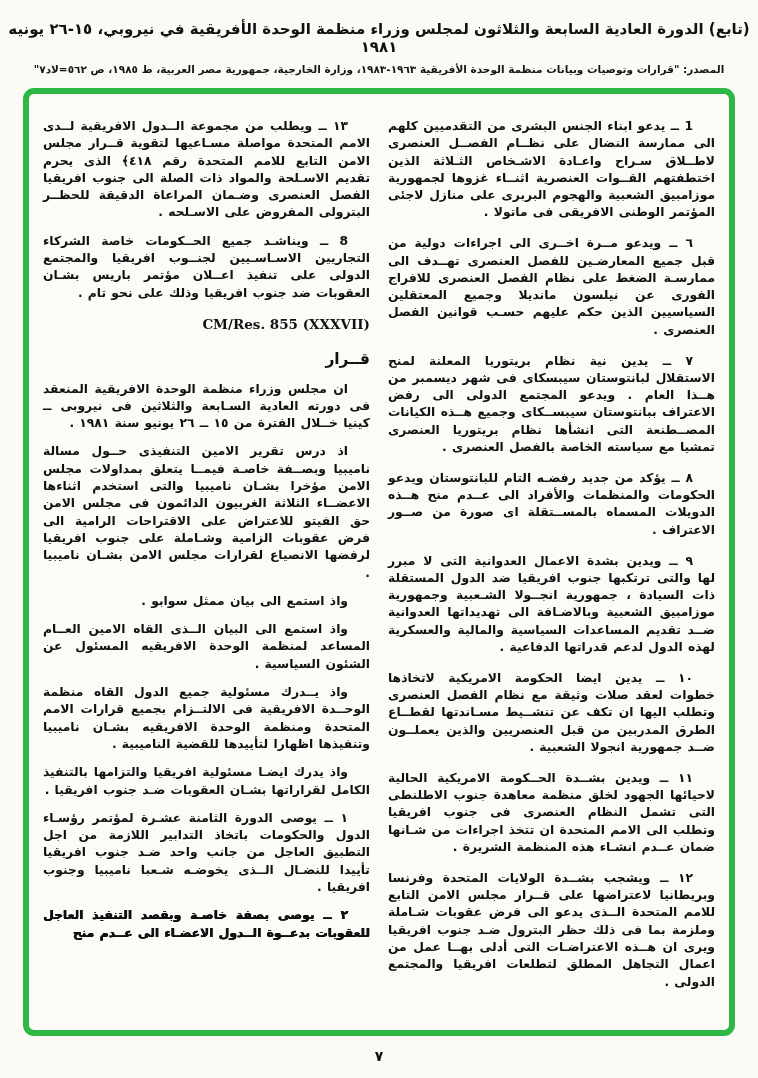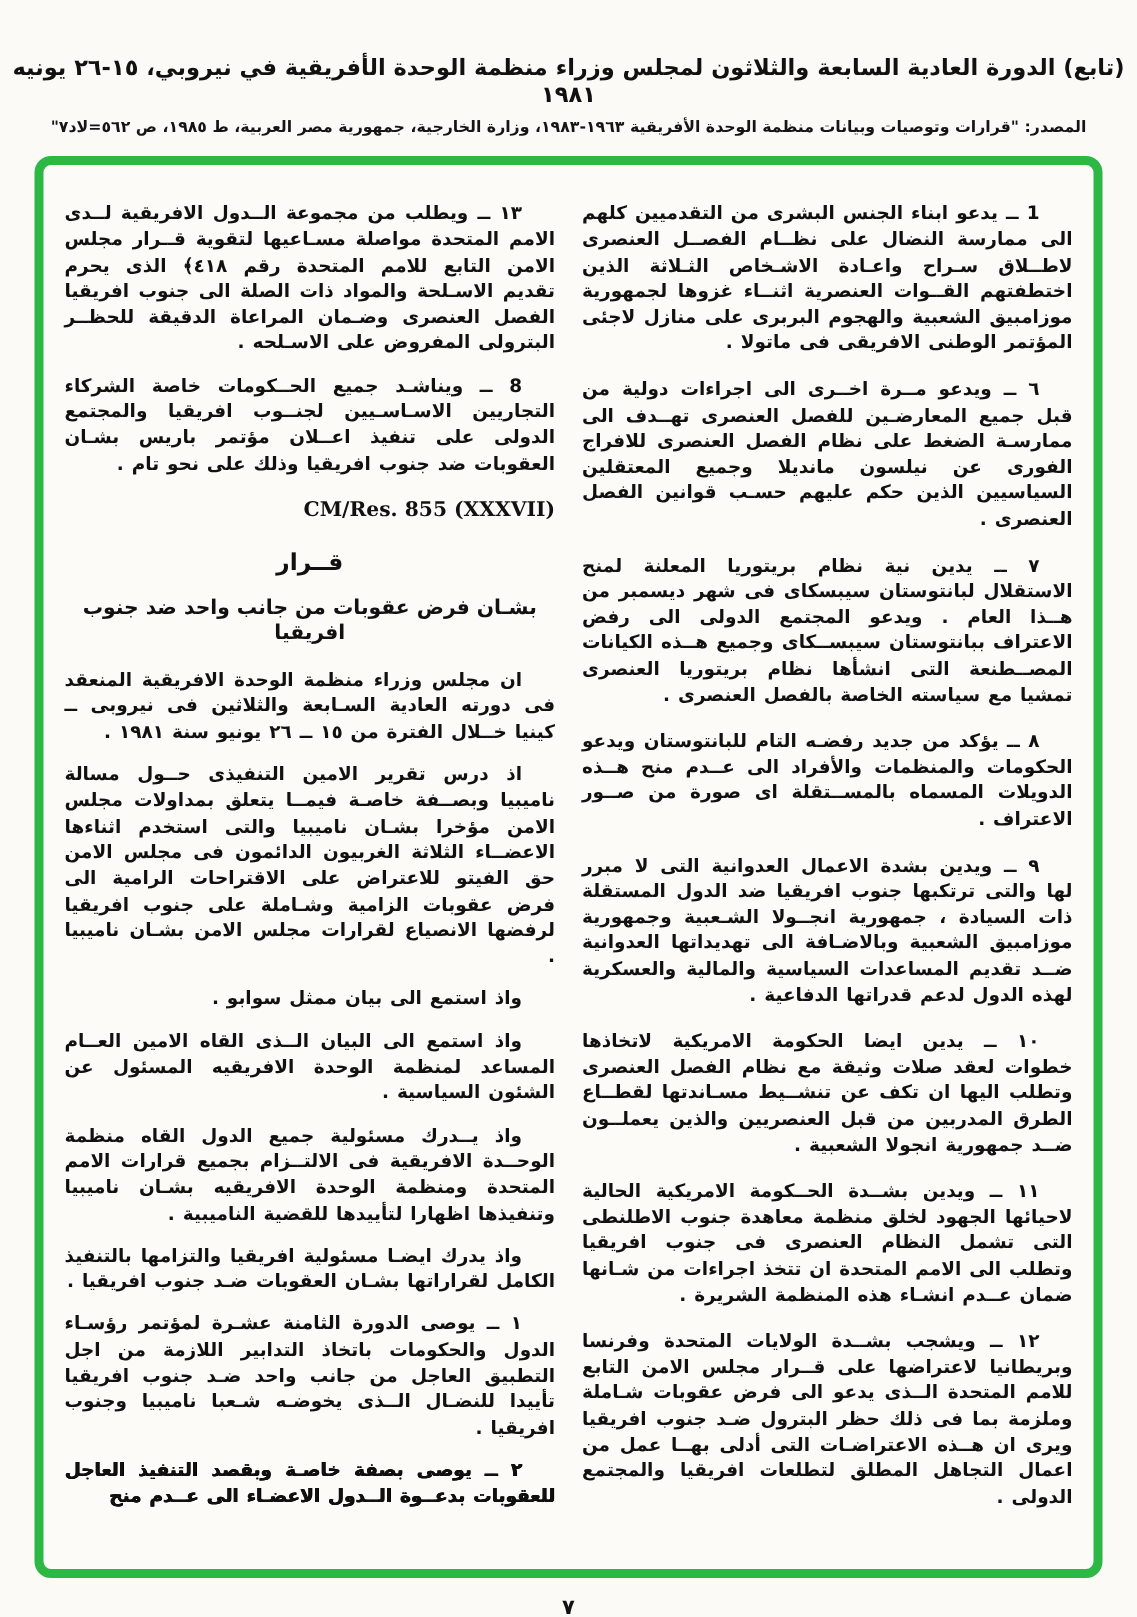--- a/index.html
+++ b/index.html
@@ -10,21 +10,21 @@
     color: #111;
     font-family: "DejaVu Sans", sans-serif;
     overflow: hidden;
   }
   .page { width: 758px; height: 1078px; position: relative; }
 
   
   .hdr {
     direction: rtl;
     text-align: center;
-    padding-top: 36px;
+    padding-top: 20px;
   }
   .hdr-line1 {
     font-size: 15px;
     font-weight: bold;
     letter-spacing: 0.2px;
   }
   .hdr-line2 {
     font-size: 10.5px;
     font-weight: bold;
     margin-top: 7px;
@@ -67,21 +67,20 @@
   .res-code {
     direction: ltr;
     text-align: right;
     font-family: "DejaVu Serif", serif;
     font-weight: bold;
     font-size: 13.5px;
     margin: 14px 0 18px 0;
     padding-left: 8px;
   }
   .res-title {
-    text-align: center;
     font-size: 15.5px;
     font-weight: bold;
     margin-bottom: 12px;
     letter-spacing: 1px;
   }
   .res-subtitle {
     text-align: center;
     font-size: 13.5px;
     font-weight: bold;
     margin-bottom: 14px;
@@ -120,21 +119,20 @@
           <p class="para">١٢ ــ ويشجب بشــدة الولايات المتحدة وفرنسا وبريطانيا لاعتراضها على قــرار مجلس الامن التابع للامم المتحدة الــذى يدعو الى فرض عقوبات شـاملة وملزمة بما فى ذلك حظر البترول ضـد جنوب افريقيا ويرى ان هــذه الاعتراضـات التى أدلى بهــا عمل من اعمال التجاهل المطلق لتطلعات افريقيا والمجتمع الدولى .</p>
         </div>
 
       <div class="col col-left">
         <div>
             <p class="para">١٣ ــ ويطلب من مجموعة الــدول الافريقية لــدى الامم المتحدة مواصلة مسـاعيها لتقوية قــرار مجلس الامن التابع للامم المتحدة رقم ٤١٨﴾ الذى يحرم تقديم الاسـلحة والمواد ذات الصلة الى جنوب افريقيا الفصل العنصرى وضـمان المراعاة الدقيقة للحظــر البترولى المفروض على الاسـلحه .</p>
             <p class="para">8 ــ ويناشـد جميع الحــكومات خاصة الشركاء التجاريين الاسـاسـيين لجنــوب افريقيا والمجتمع الدولى على تنفيذ اعــلان مؤتمر باريس بشـان العقوبات ضد جنوب افريقيا وذلك على نحو تام .</p>
           </div>
         <div class="res-code">CM/Res. 855 (XXXVII)</div>
         <div class="res-title">قــرار</div>
-        <div class="res-subtitle">بشـان فرض عقوبات من جانب واحد ضد جنوب افريقيا</div>
         <div>
             <p class="para">ان مجلس وزراء منظمة الوحدة الافريقية المنعقد فى دورته العادية السـابعة والثلاثين فى نيروبى ــ كينيا خــلال الفترة من ١٥ ــ ٢٦ يونيو سنة ١٩٨١ .</p>
             <p class="para">اذ درس تقرير الامين التنفيذى حــول مسالة ناميبيا وبصــفة خاصـة فيمــا يتعلق بمداولات مجلس الامن مؤخرا بشـان ناميبيا والتى استخدم اثناءها الاعضــاء الثلاثة الغربيون الدائمون فى مجلس الامن حق الفيتو للاعتراض على الاقتراحات الرامية الى فرض عقوبات الزامية وشـاملة على جنوب افريقيا لرفضها الانصياع لقرارات مجلس الامن بشـان ناميبيا .</p>
             <p class="para">واذ استمع الى بيان ممثل سوابو .</p>
             <p class="para">واذ استمع الى البيان الــذى القاه الامين العــام المساعد لمنظمة الوحدة الافريقيه المسئول عن الشئون السياسية .</p>
             <p class="para">واذ يــدرك مسئولية جميع الدول القاه منظمة الوحــدة الافريقية فى الالتــزام بجميع قرارات الامم المتحدة ومنظمة الوحدة الافريقيه بشـان ناميبيا وتنفيذها اظهارا لتأييدها للقضية الناميبية .</p>
             <p class="para">واذ يدرك ايضـا مسئولية افريقيا والتزامها بالتنفيذ الكامل لقراراتها بشـان العقوبات ضـد جنوب افريقيا .</p>
             <p class="para">١ ــ يوصى الدورة الثامنة عشـرة لمؤتمر رؤسـاء الدول والحكومات باتخاذ التدابير اللازمة من اجل التطبيق العاجل من جانب واحد ضـد جنوب افريقيا تأييدا للنضـال الــذى يخوضـه شـعبا ناميبيا وجنوب افريقيا .</p>
             <p class="para bold">٢ ــ يوصى بصفة خاصـة وبقصد التنفيذ العاجل للعقوبات بدعــوة الــدول الاعضـاء الى عــدم منح</p>
           </div>

